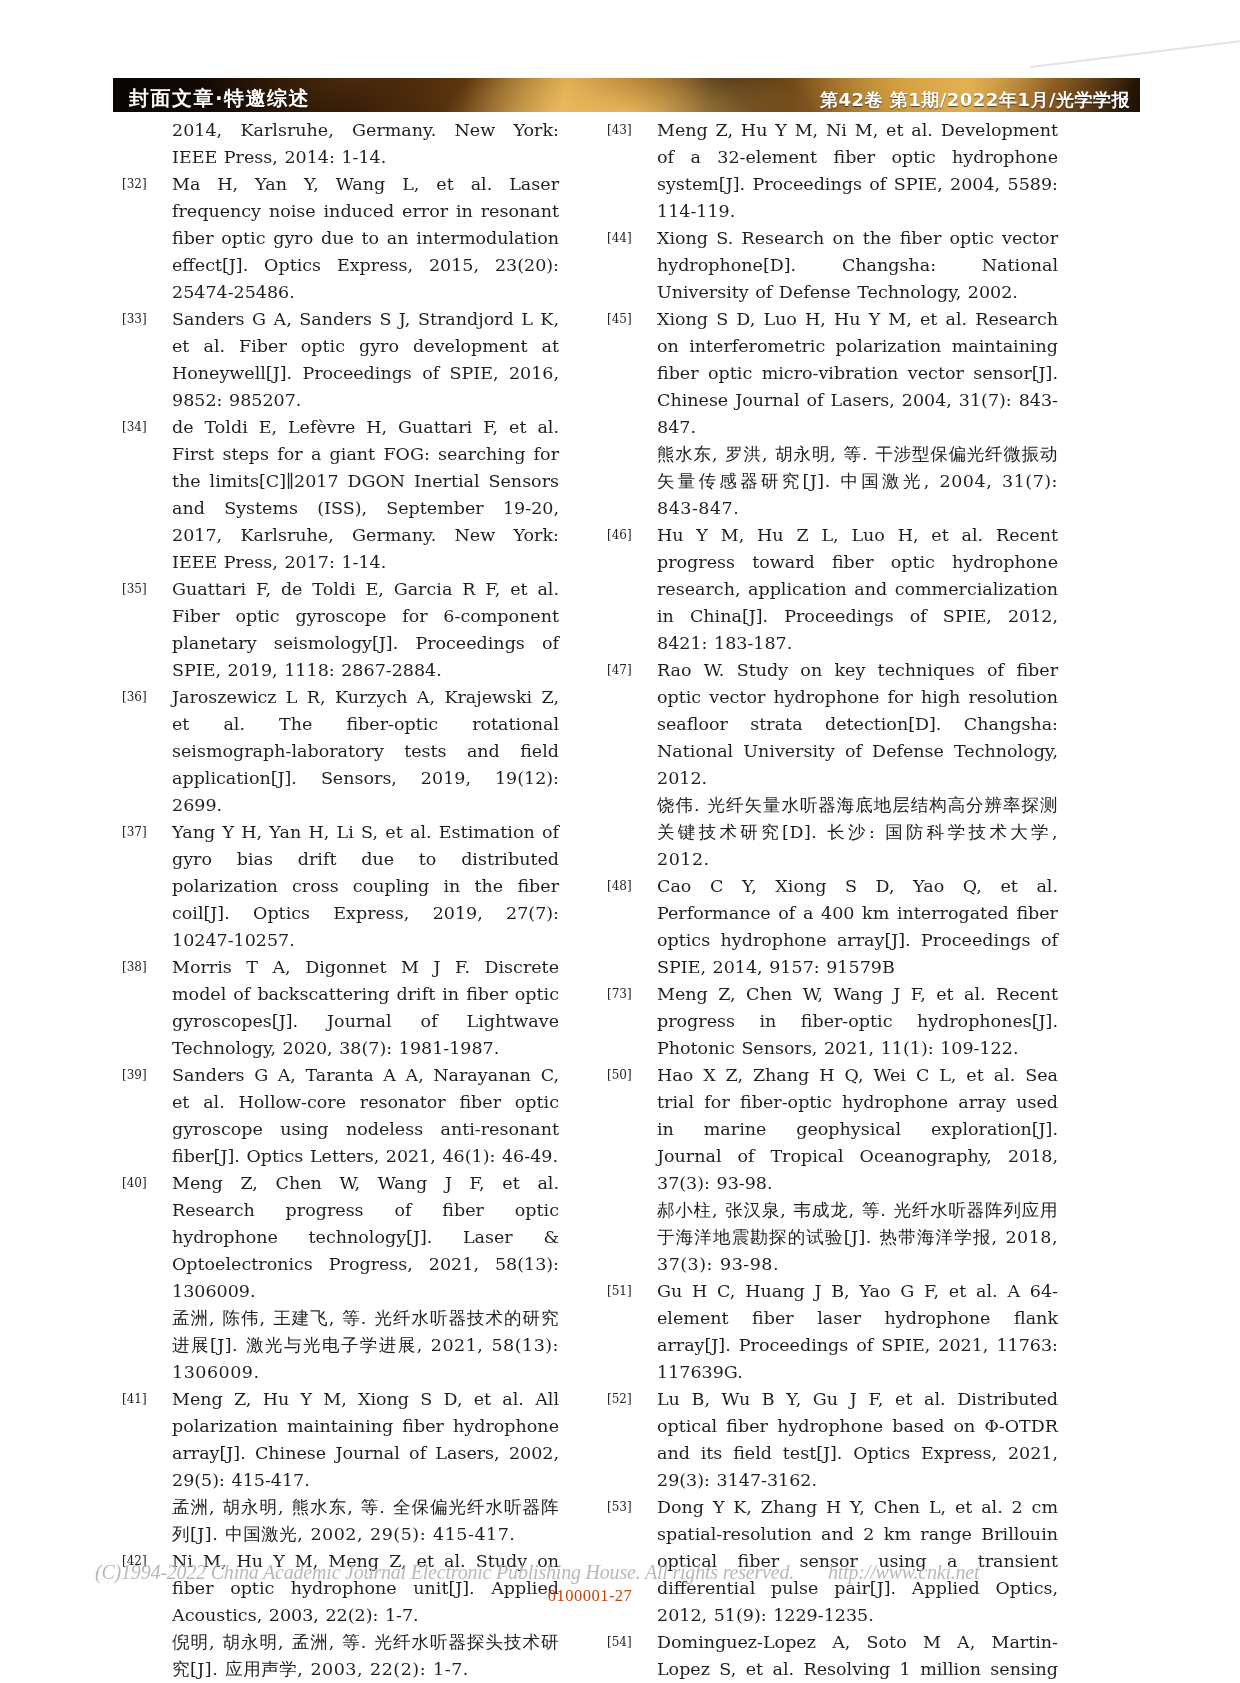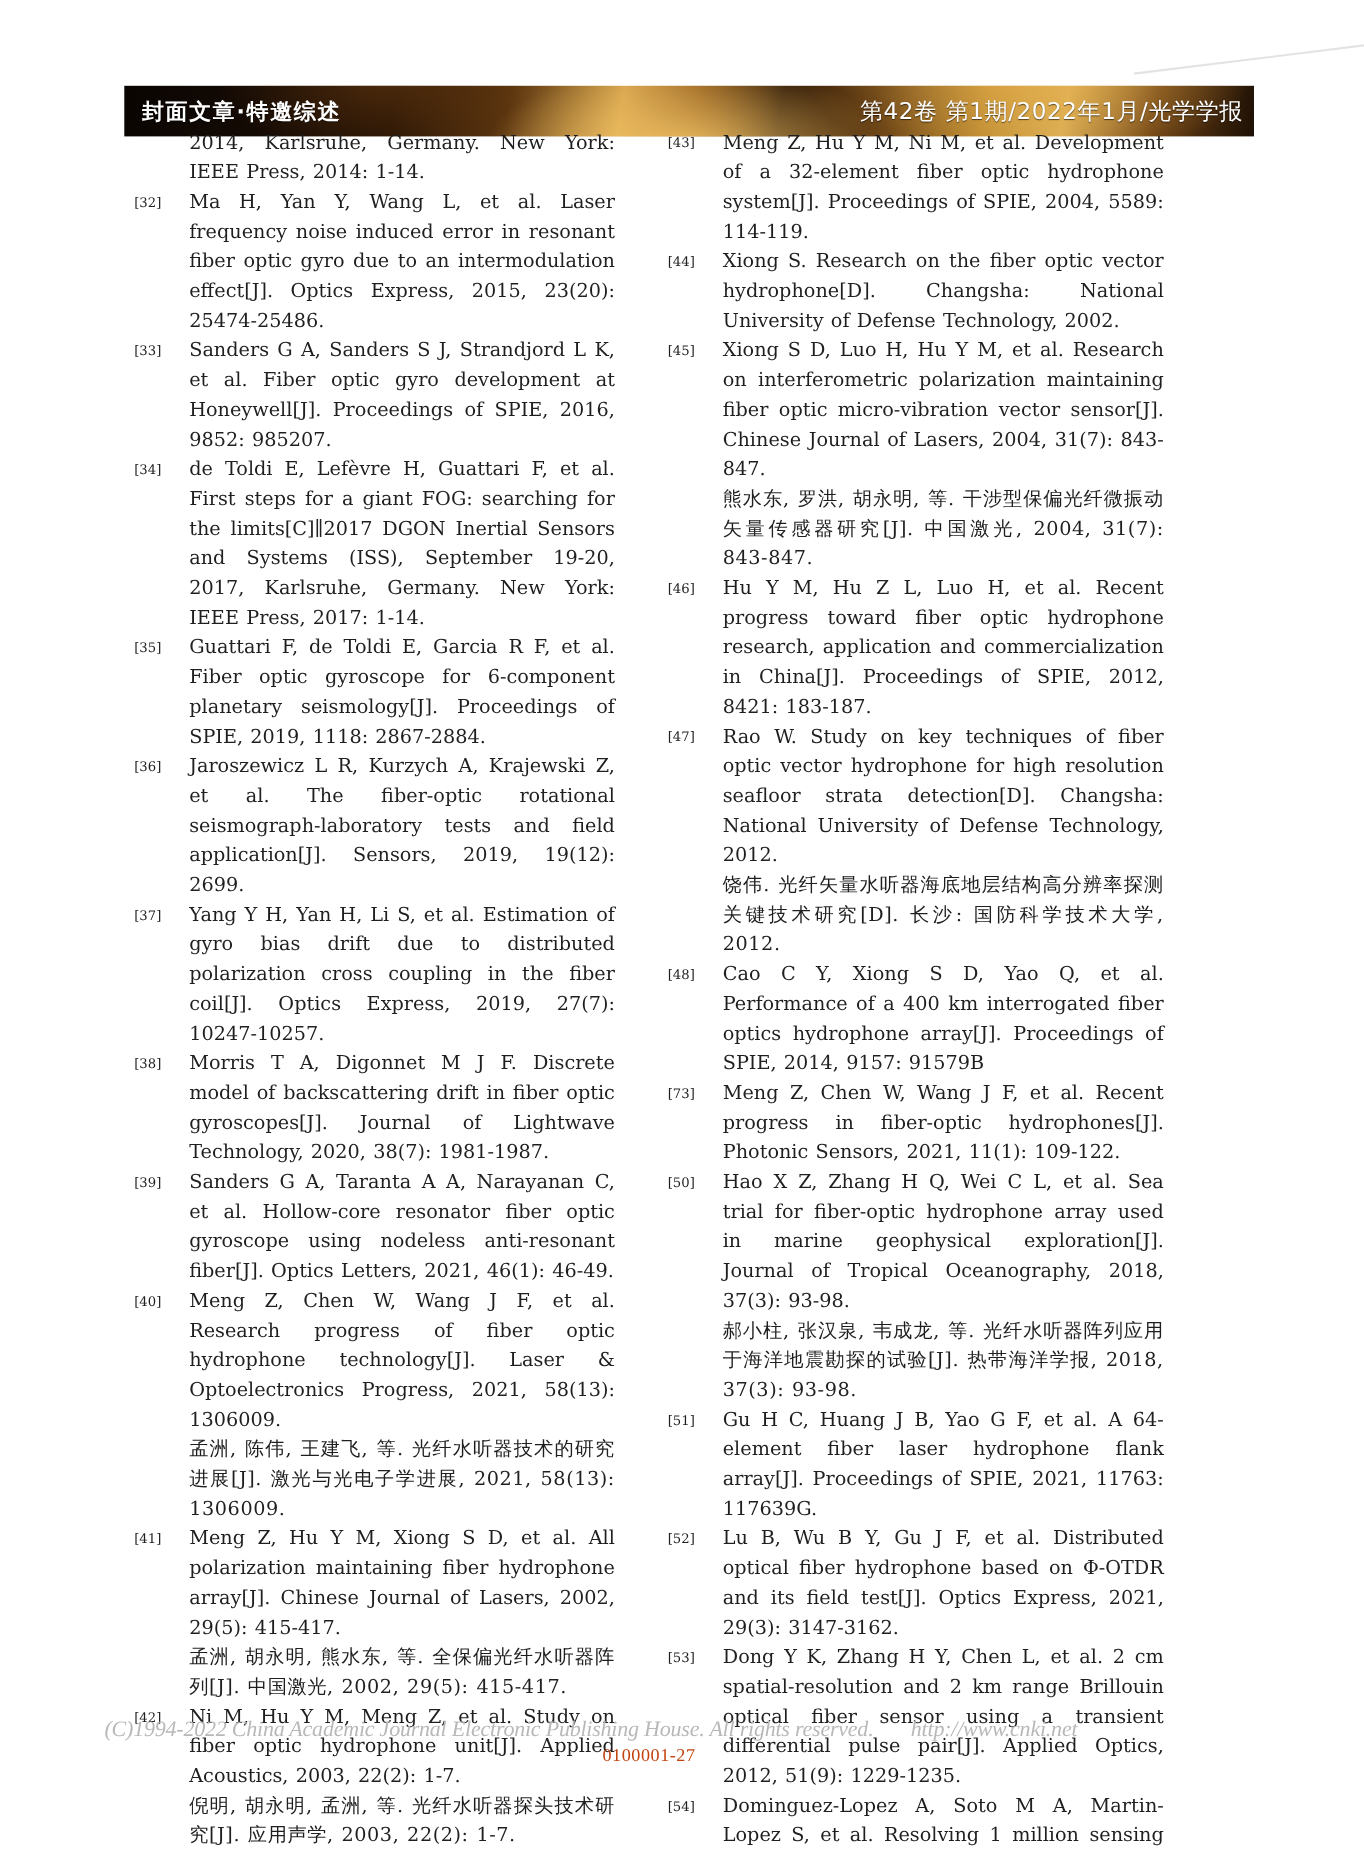--- a/index.html
+++ b/index.html
@@ -7,34 +7,34 @@
     position:relative; width:1240px; height:1683px; background:#ffffff;
     font-family:"DejaVu Serif","Liberation Serif",serif; overflow:hidden;
   }
   
   .diag-line {
     position:absolute; top:52px; left:1030px; width:230px; height:2px;
     background:#dcdcdc; transform:rotate(-7deg); opacity:.8;
   }
   
   .header-bar {
-    position:absolute; left:113px; top:78px; width:1027px; height:46px;
+    position:absolute; left:113px; top:78px; width:1027px; height:34px;
     box-sizing:border-box; padding:0 10px 0 16px;
-    display:flex; align-items:center; justify-content:space-between;
+    display:flex; align-items:flex-end; justify-content:space-between;
     color:#ffffff;
     background:
       radial-gradient(ellipse 300px 130px at 50% 130%, rgba(255,208,110,.85), rgba(255,208,110,0) 62%),
       radial-gradient(ellipse 340px 150px at 80% -30%, rgba(235,180,80,.70), rgba(235,180,80,0) 60%),
       radial-gradient(ellipse 220px 100px at 23% -10%, rgba(110,62,18,.55), rgba(110,62,18,0) 70%),
       linear-gradient(100deg,#0a0502 0%,#140a04 12%,#241204 24%,#5a340e 34%,
         #d2a04a 44%,#8a5518 51%,#2f1906 58%,#55300c 66%,#b9872f 76%,
         #d9ad55 83%,#6b3f12 91%,#1d1005 100%);
   }
   .header-left  { font-family:"DejaVu Sans","Liberation Sans",sans-serif; font-weight:bold; font-size:20px; letter-spacing:1.5px; text-shadow:0 1px 1px rgba(0,0,0,.6); }
-  .header-right { font-family:"DejaVu Sans","Liberation Sans",sans-serif; font-weight:normal; font-size:21px; letter-spacing:.5px; text-shadow:0 1px 1px rgba(0,0,0,.6); }
+  .header-right { font-family:"DejaVu Sans","Liberation Sans",sans-serif; font-weight:bold; font-size:18px; letter-spacing:.5px; text-shadow:0 1px 1px rgba(0,0,0,.6); }
   
   .content { position:absolute; left:122px; top:117px; width:936px; display:flex; gap:48px; }
   .column { display:block; }
   #col-left  { width:437px; }
   #col-right { width:451px; }
   .ref-entry { display:flex; }
   .ref-label { flex:0 0 50px; width:50px; font-size:12px; line-height:27px; color:#1f1f1f; }
   .ref-body  { flex:1; min-width:0; }
   .ref-text  {
     margin:0; font-size:17.5px; line-height:27px; color:#1f1f1f;

